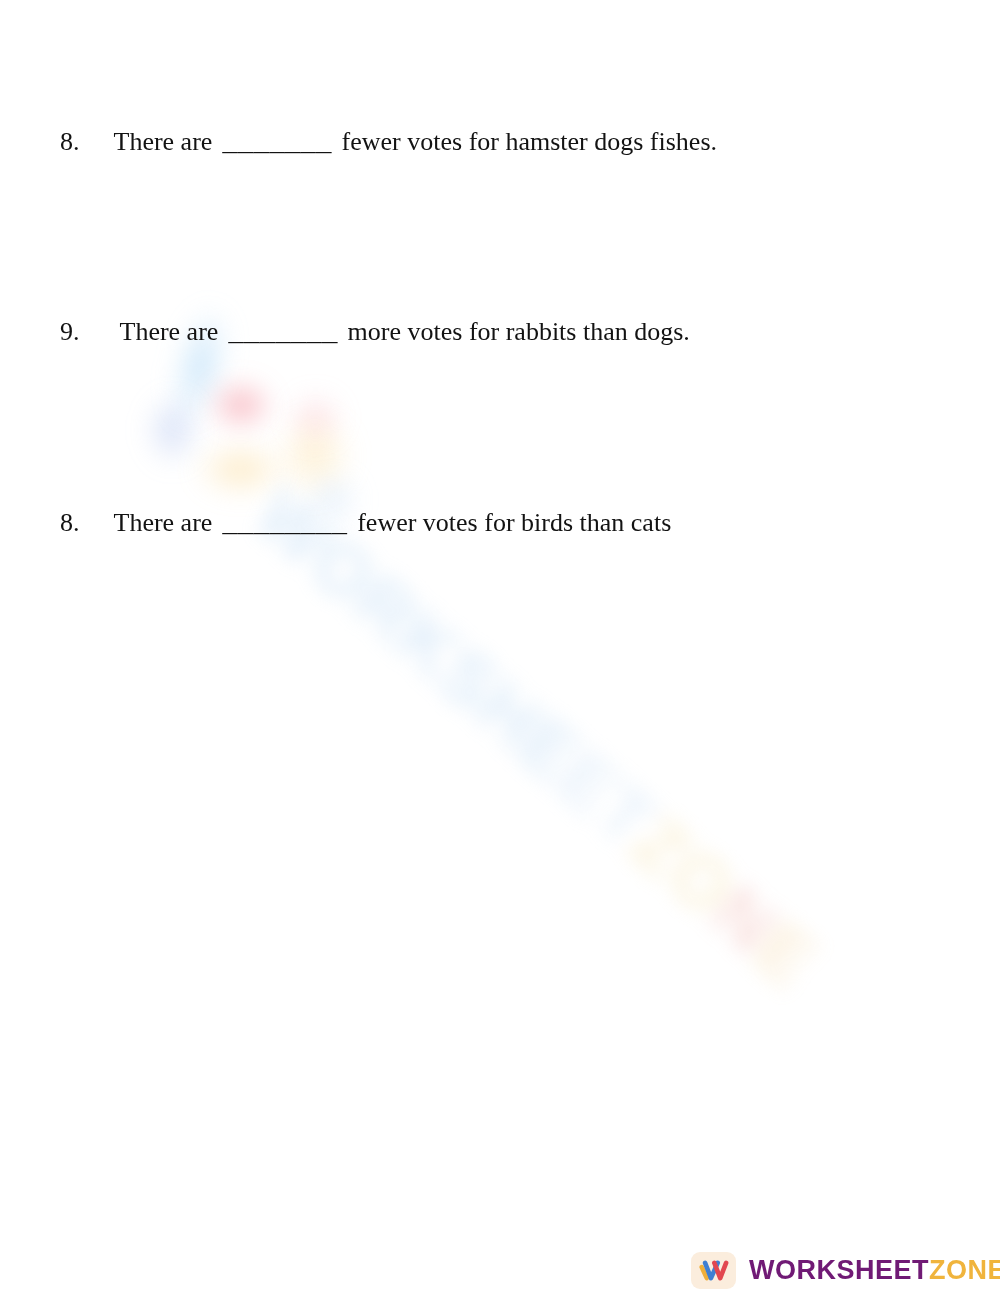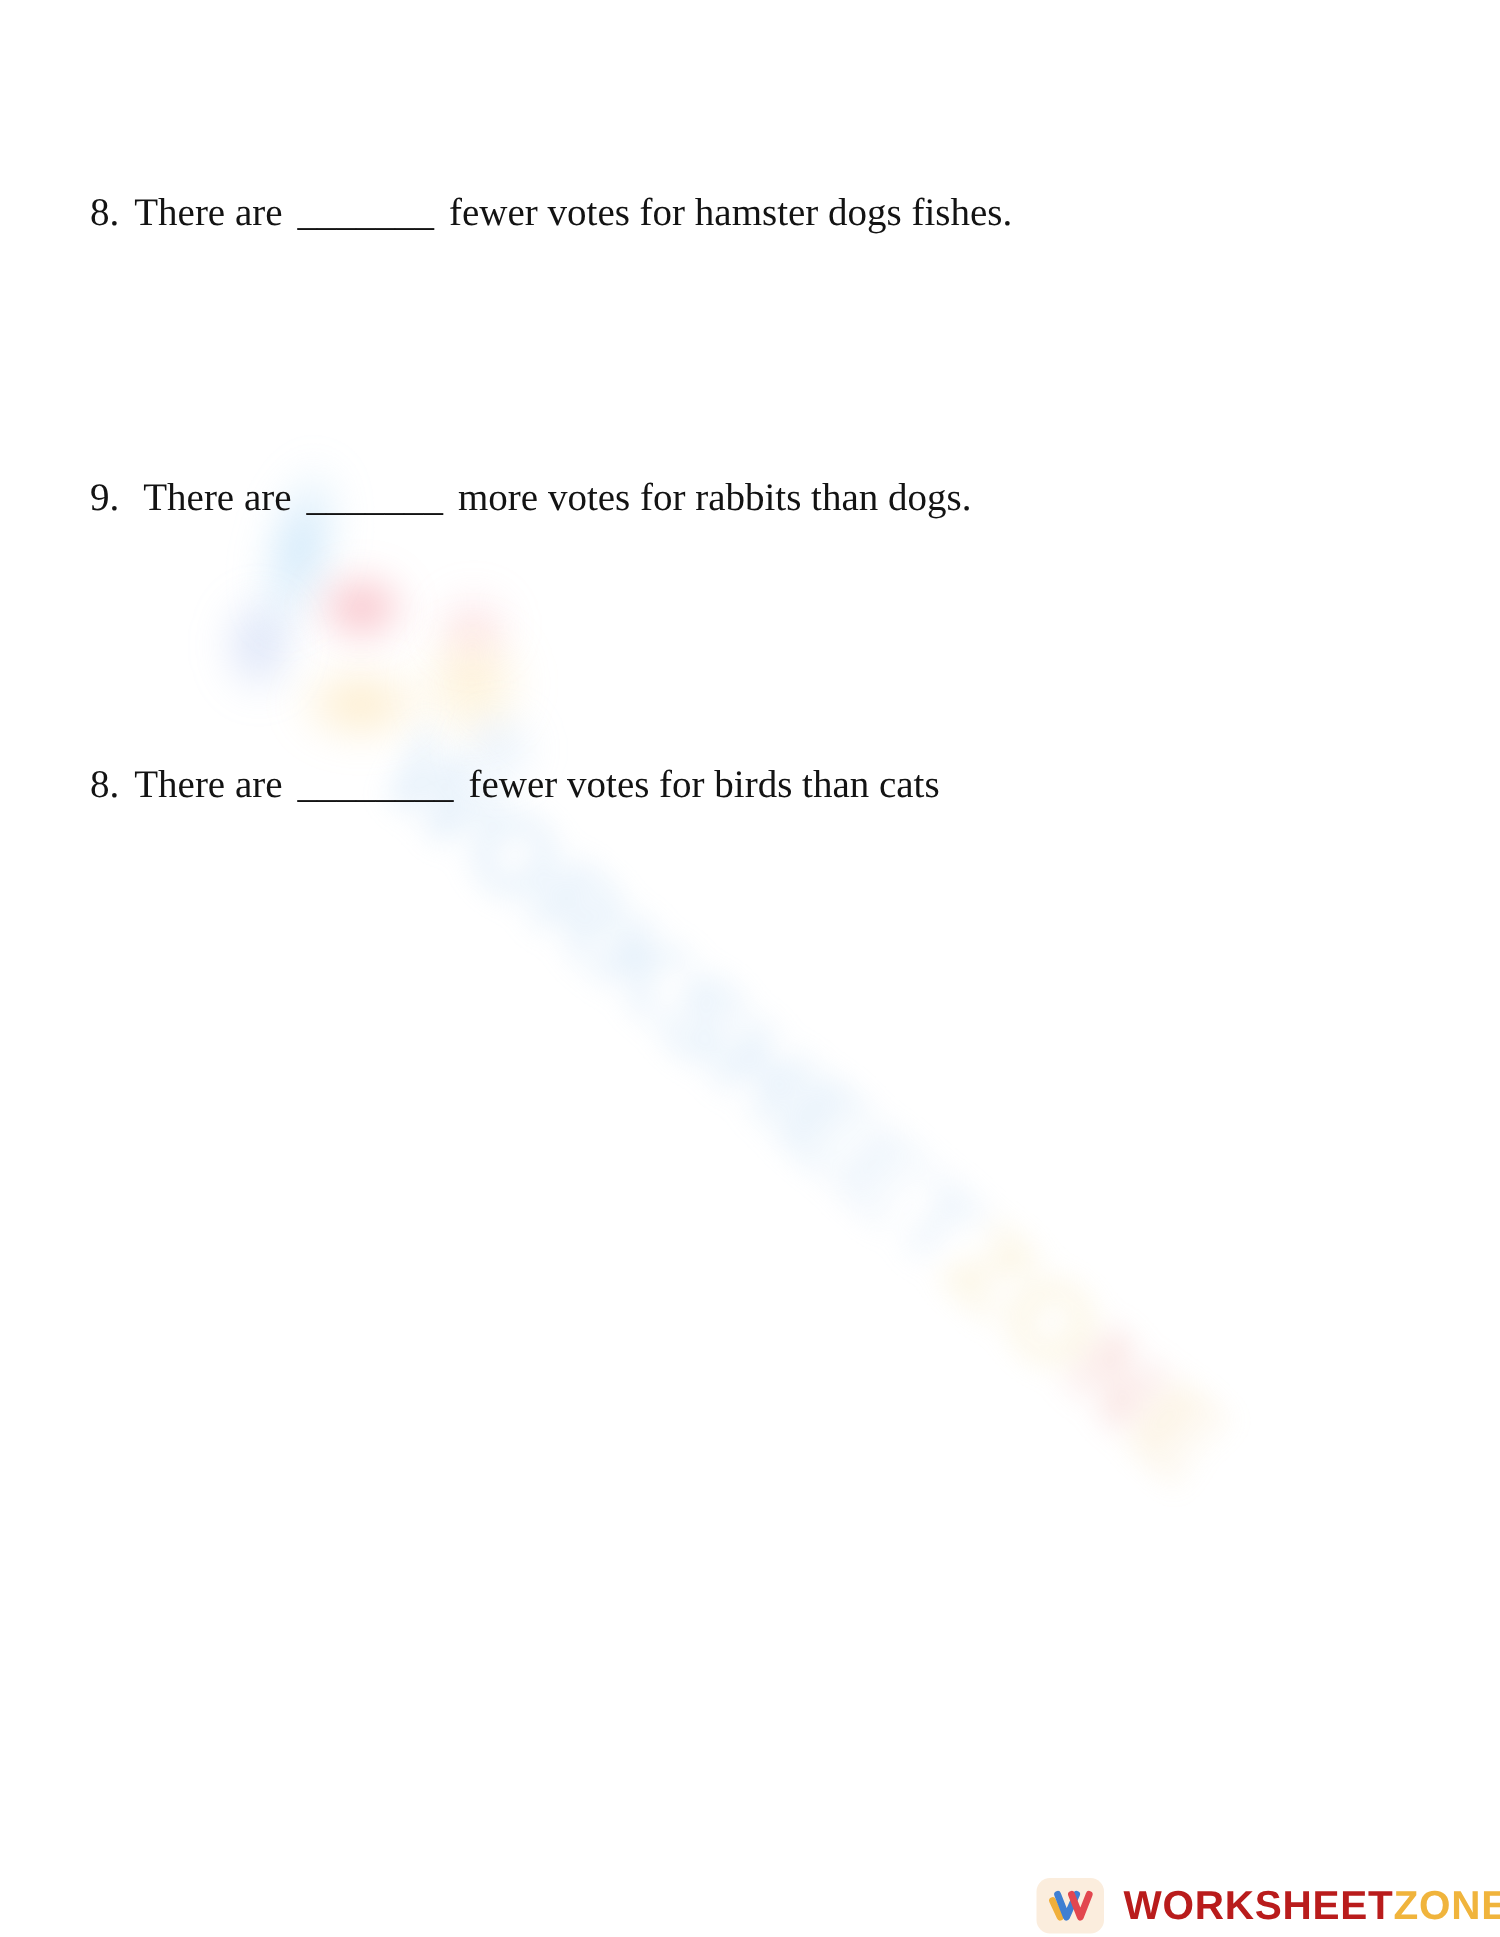--- a/index.html
+++ b/index.html
@@ -18,22 +18,22 @@
     font-size: 26px;
     line-height: 30px;
     color: #131313;
     white-space: nowrap;
   }
   #q8  { top: 127px; }
   #q9  { top: 317px; text-align: right; }
   #q10 { top: 508px; }
   .q-num    { margin-right: 10px; }
   #q9 .q-num { margin-right: 16px; }
-  .q-prefix { margin-right: 10px; }
-  .q-blank  { margin-right: 10px; letter-spacing: 0; color: #131313; }
+  .q-prefix { margin-right: 10px; margin-left: 24px; }
+  .q-blank  { margin-right: 10px; letter-spacing: 0; color: #131313; font-family: Liberation Mono, monospace; }
 
   
   .wm { position: absolute; pointer-events: none; }
   .blob { position: absolute; border-radius: 50%; filter: blur(12px); }
   .blob-blue-tall  { left: 165px; top: 283px; width: 70px;  height: 165px; transform: rotate(14deg);
                      background: radial-gradient(ellipse closest-side, rgba(150,205,245,0.50), rgba(150,205,245,0) 75%); }
   .blob-blue-low   { left: 135px; top: 380px; width: 75px;  height: 100px;
                      background: radial-gradient(ellipse closest-side, rgba(150,175,235,0.40), rgba(150,175,235,0) 75%); }
   .blob-red        { left: 196px; top: 370px; width: 90px;  height: 70px;
                      background: radial-gradient(ellipse closest-side, rgba(238,85,105,0.45), rgba(238,85,105,0) 75%); }
@@ -80,21 +80,21 @@
     display: flex; align-items: center; justify-content: center;
     flex: 0 0 auto;
   }
   .logo-text {
     font-family: "Liberation Sans", sans-serif;
     font-weight: bold;
     font-size: 27px;
     letter-spacing: 0.5px;
     white-space: nowrap;
   }
-  .logo-text .primary   { color: #b91c1c; }
+  .logo-text .primary   { color: #701a75; }
   .logo-text .secondary { color: #f0b43c; }
 </style>
 </head>
 <body>
 
 <div class="wm">
   <div class="blob blob-blue-tall"></div>
   <div class="blob blob-blue-low"></div>
   <div class="blob blob-red"></div>
   <div class="blob blob-pink"></div>

